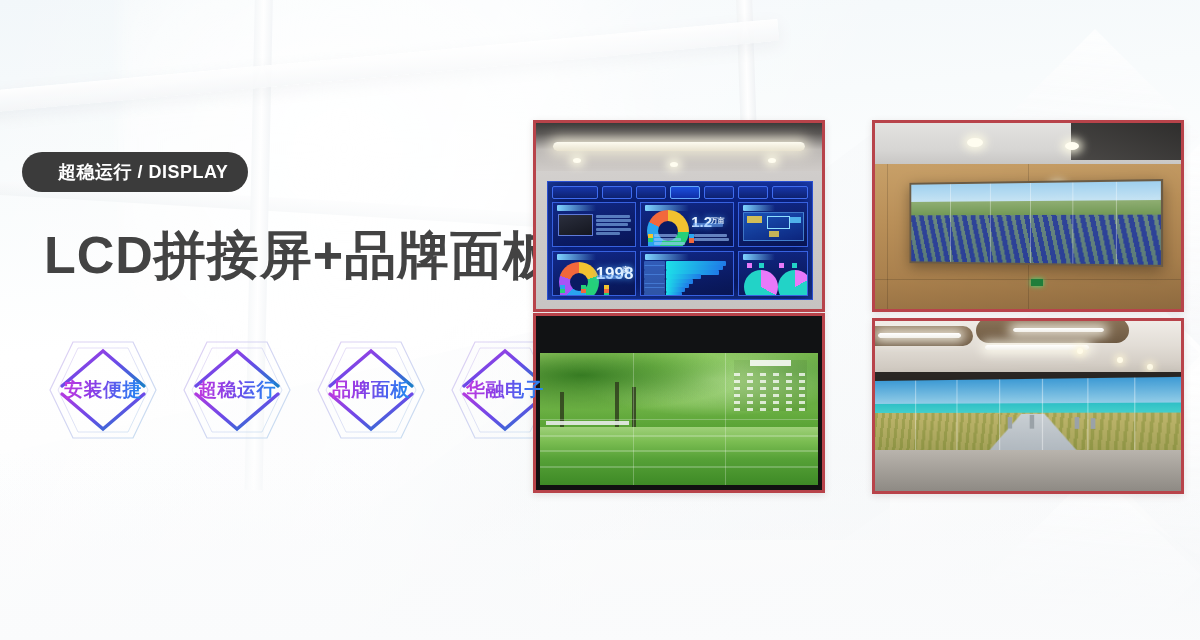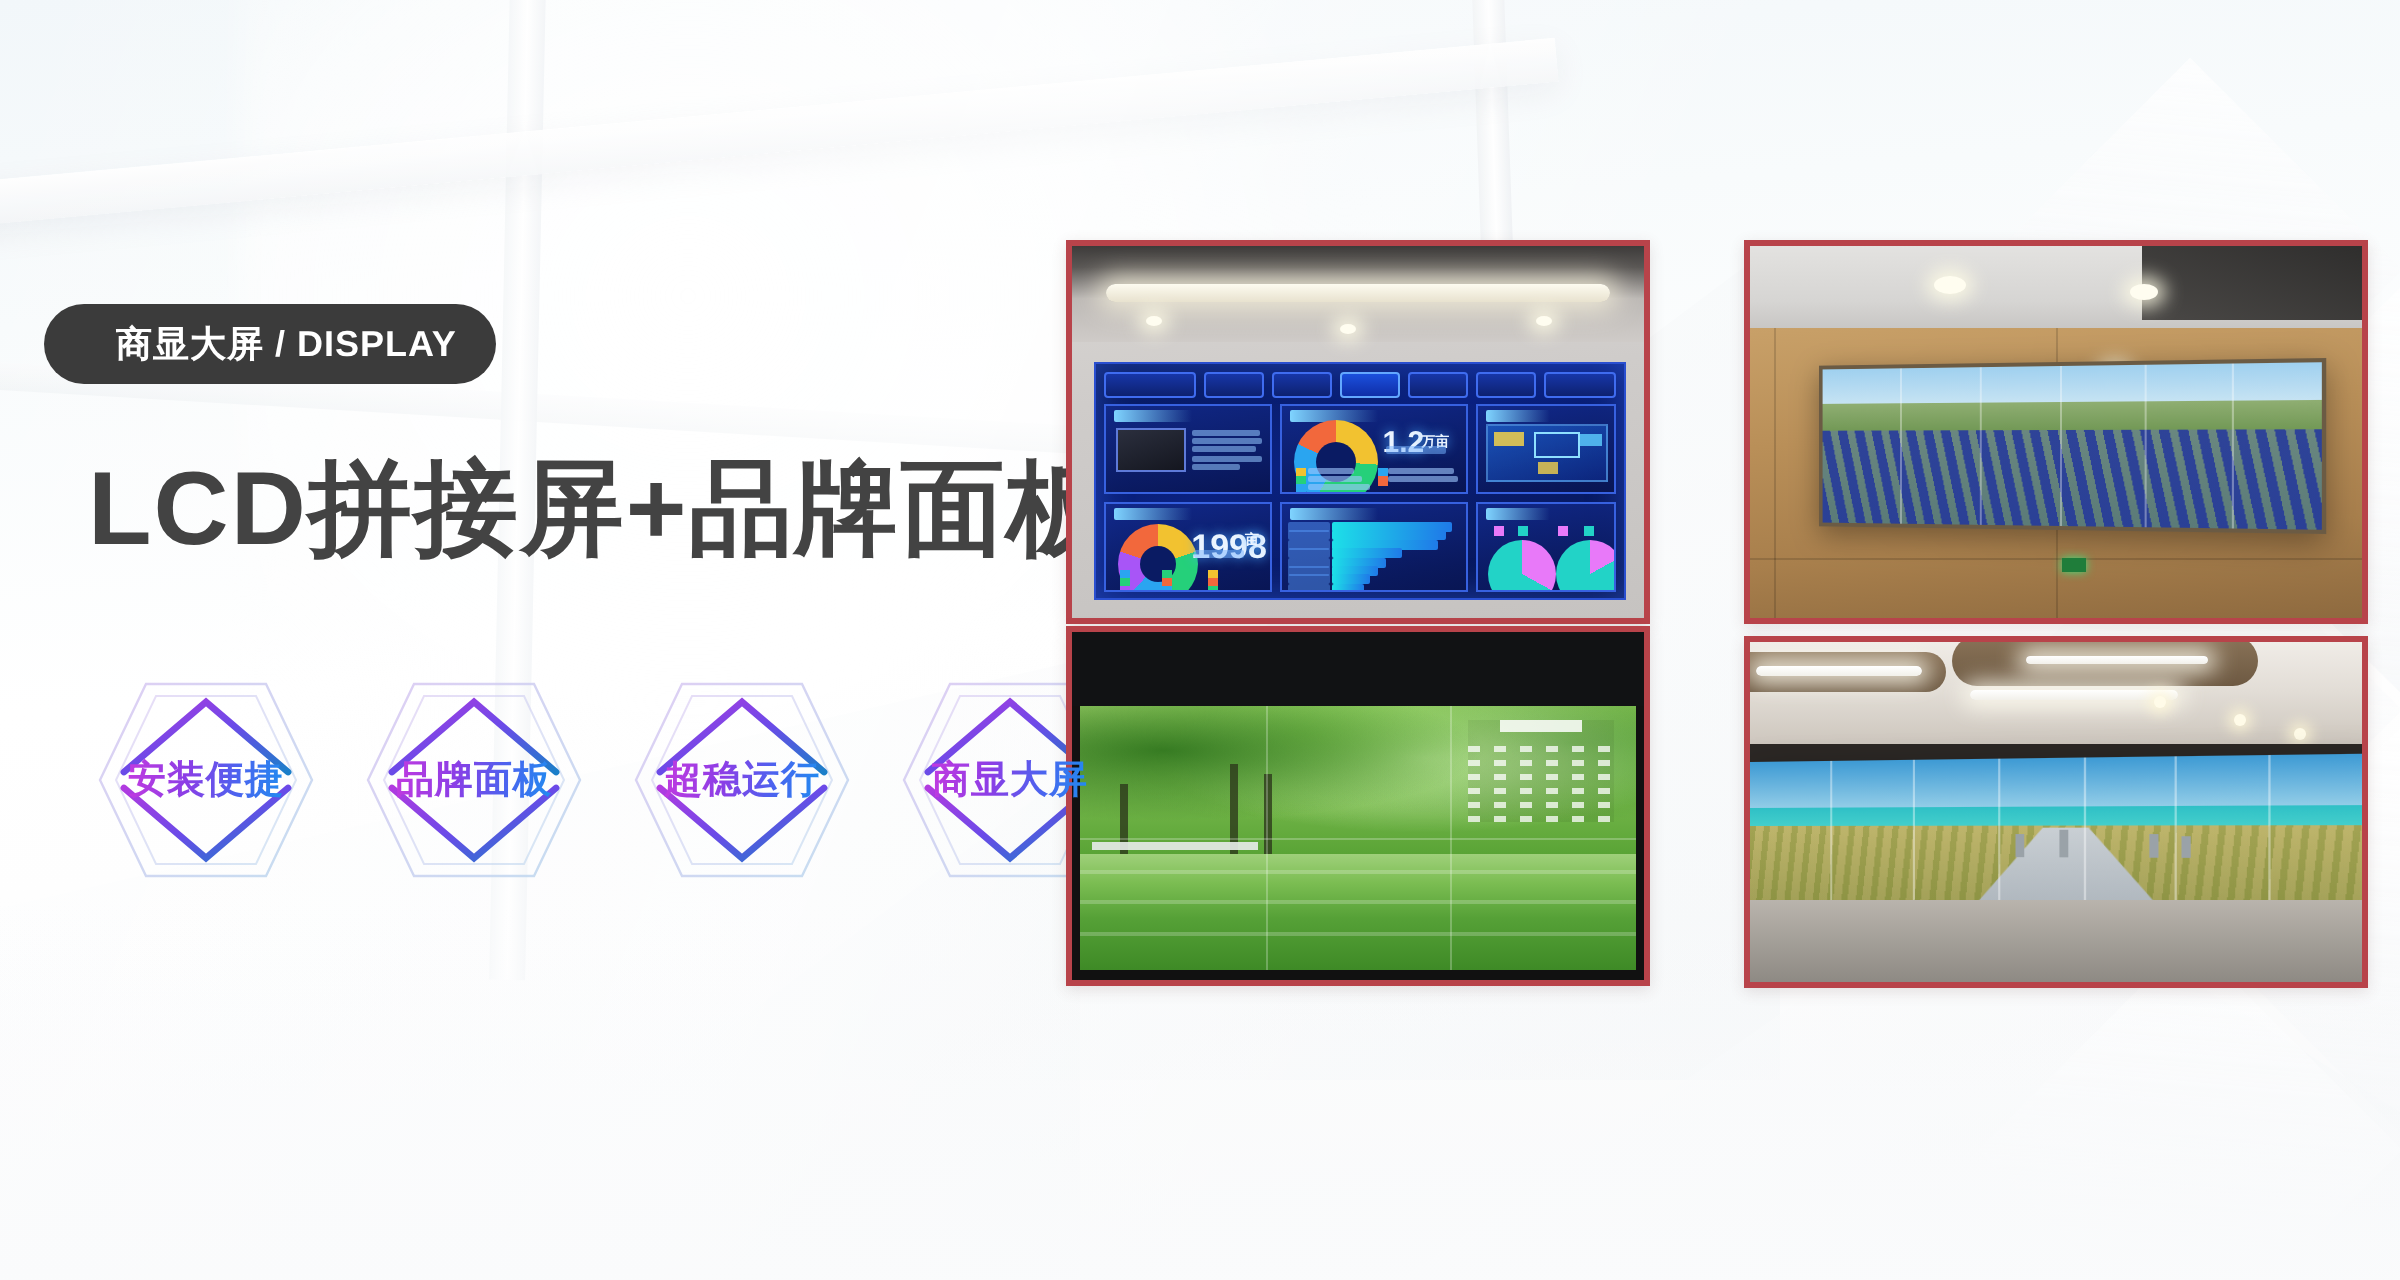--- a/index.html
+++ b/index.html
@@ -198,21 +198,21 @@
     <div class="dia" style="left:60px;top:60px;"></div>
     <div class="dia" style="left:170px;top:170px;"></div>
     <div class="dia" style="left:60px;top:280px;"></div>
     <div class="dia" style="left:170px;top:390px;"></div>
     <div class="dia" style="left:60px;top:500px;"></div>
   </div>
   <div class="sheen"></div>
   <div class="floor"></div>
 
   <div class="pill-row">
-    <div class="pill-sub">商显大屏 / DISPLAY</div>
+    <div class="pill-sub">超稳运行 / DISPLAY</div>
   </div>
 
   <div class="headline">LCD拼接屏+品牌面板</div>
 
   <div class="hex-row">
 
     <div class="hex">
       <svg width="118" height="112" viewBox="0 0 118 112">
         <defs>
           <linearGradient id="hg0" x1="0" y1="0" x2="1" y2="1">
@@ -233,41 +233,41 @@
       <span class="hex-label">安装便捷</span>
     </div>
 
     <div class="hex">
       <svg width="118" height="112" viewBox="0 0 118 112">
         <polygon points="29,8 89,8 112,56 89,104 29,104 6,56" fill="none" stroke="url(#hf0)" stroke-width="1.2" opacity=".85"></polygon>
         <polygon points="34,14 84,14 104,56 84,98 34,98 14,56" fill="none" stroke="url(#hf0)" stroke-width="1" opacity=".6"></polygon>
         <polyline points="18,52 59,17 100,52" fill="none" stroke="url(#hg0)" stroke-width="3.4" stroke-linecap="round"></polyline>
         <polyline points="18,60 59,95 100,60" fill="none" stroke="url(#hg0)" stroke-width="3.4" stroke-linecap="round"></polyline>
       </svg>
-      <span class="hex-label">品牌面板</span>
+      <span class="hex-label">超稳运行</span>
     </div>
 
     <div class="hex">
       <svg width="118" height="112" viewBox="0 0 118 112">
         <polygon points="29,8 89,8 112,56 89,104 29,104 6,56" fill="none" stroke="url(#hf0)" stroke-width="1.2" opacity=".85"></polygon>
         <polygon points="34,14 84,14 104,56 84,98 34,98 14,56" fill="none" stroke="url(#hf0)" stroke-width="1" opacity=".6"></polygon>
         <polyline points="18,52 59,17 100,52" fill="none" stroke="url(#hg0)" stroke-width="3.4" stroke-linecap="round"></polyline>
         <polyline points="18,60 59,95 100,60" fill="none" stroke="url(#hg0)" stroke-width="3.4" stroke-linecap="round"></polyline>
       </svg>
-      <span class="hex-label">超稳运行</span>
+      <span class="hex-label">品牌面板</span>
     </div>
 
     <div class="hex">
       <svg width="118" height="112" viewBox="0 0 118 112">
         <polygon points="29,8 89,8 112,56 89,104 29,104 6,56" fill="none" stroke="url(#hf0)" stroke-width="1.2" opacity=".85"></polygon>
         <polygon points="34,14 84,14 104,56 84,98 34,98 14,56" fill="none" stroke="url(#hf0)" stroke-width="1" opacity=".6"></polygon>
         <polyline points="18,52 59,17 100,52" fill="none" stroke="url(#hg0)" stroke-width="3.4" stroke-linecap="round"></polyline>
         <polyline points="18,60 59,95 100,60" fill="none" stroke="url(#hg0)" stroke-width="3.4" stroke-linecap="round"></polyline>
       </svg>
-      <span class="hex-label">商显大屏</span>
+      <span class="hex-label">华融电子</span>
     </div>
   </div>
 
   <div class="frame" style="left:533px;top:120px;width:286px;height:186px;">
     <div class="shot">
       <div class="room-wall"></div>
       <div class="ceiling"></div>
       <div class="cove"></div>
       <div class="spot" style="left:13%;top:19%;"></div>
       <div class="spot" style="left:47%;top:21%;"></div>

